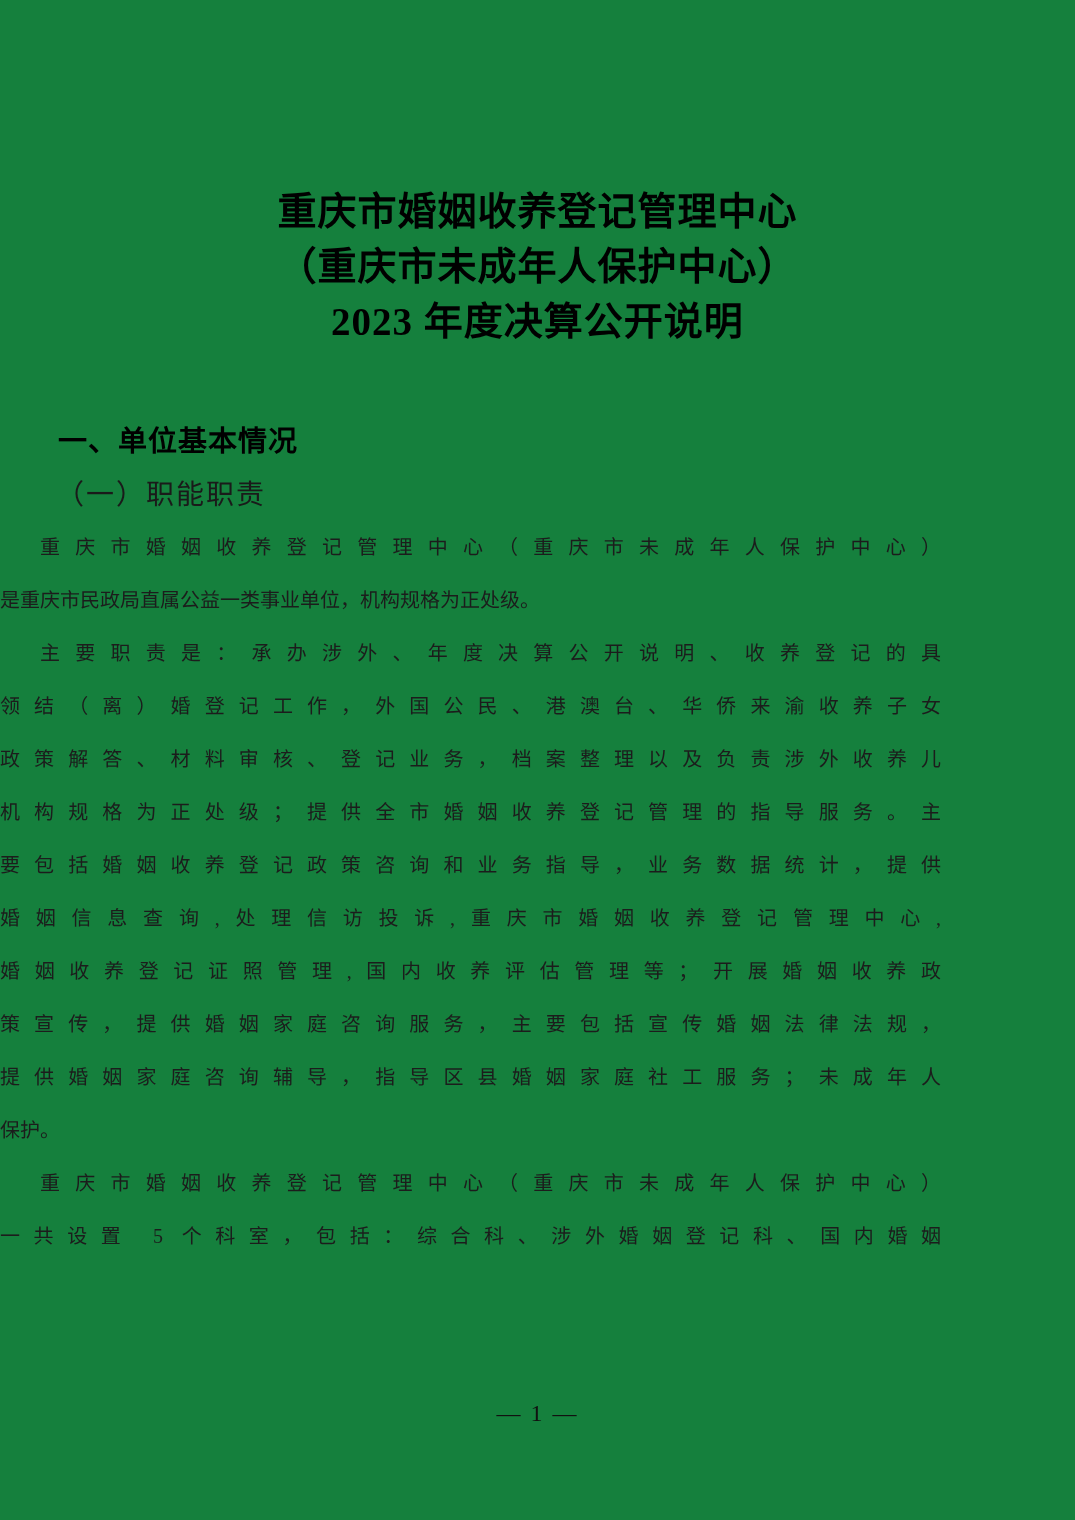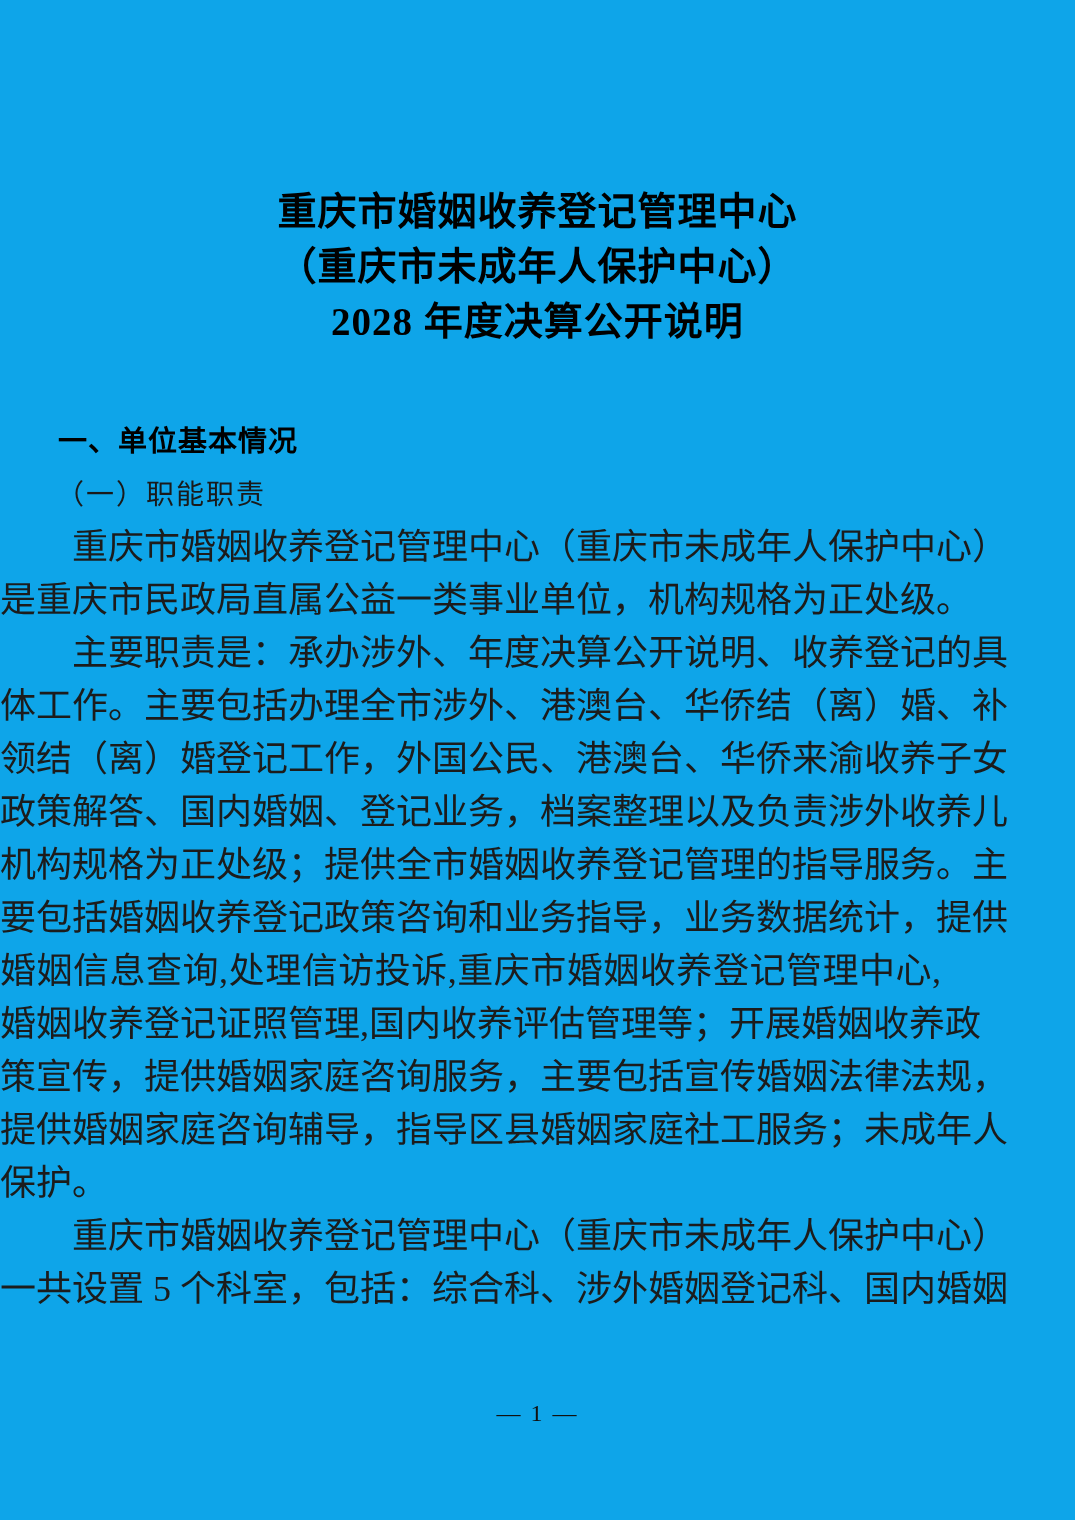--- a/index.html
+++ b/index.html
@@ -11,21 +11,21 @@
     width: 1075px;
     height: 1520px;
     color: #111111;
     font-family: "Liberation Serif", serif;
     overflow: hidden;
   }
   .page {
     position: relative;
     width: 1075px;
     height: 1520px;
-    background: #0ea5e9;
+    background: #15803d;
     box-sizing: border-box;
   }
   .title-block {
     padding-top: 184px;
     text-align: center;
     font-weight: bold;
     font-size: 39px;
     line-height: 55px;
     color: #000000;
     font-family: "Liberation Serif", serif;
@@ -52,21 +52,21 @@
     font-weight: normal;
     color: #1a1a1a;
     text-indent: 2em;
     letter-spacing: 2px;
   }
   .paragraph {
     font-size: 28px;
     line-height: 53px;
   }
   .line {
-    font-size: 36px;
+    font-size: 20px;
     line-height: 53px;
     text-align: justify;
     text-align-last: justify;
     white-space: nowrap;
     color: #1c1c1c;
   }
   .line.first {
     text-indent: 2em;
   }
   .line.last {
@@ -85,36 +85,35 @@
   }
 </style>
 </head>
 <body>
 
 <div class="page">
 
   <div class="title-block">
     <div>重庆市婚姻收养登记管理中心</div>
     <div>（重庆市未成年人保护中心）</div>
-    <div>2028 年度决算公开说明</div>
+    <div>2023 年度决算公开说明</div>
   </div>
 
   <main class="doc-body">
 
   <div class="h1">一、单位基本情况</div>
       <div class="h2">（一）职能职责</div>
       <div class="paragraph">
         <div class="line first">重庆市婚姻收养登记管理中心（重庆市未成年人保护中心）</div>
         <div class="line last">是重庆市民政局直属公益一类事业单位，机构规格为正处级。</div>
       </div>
       <div class="paragraph">
         <div class="line first">主要职责是：承办涉外、年度决算公开说明、收养登记的具</div>
-        <div class="line">体工作。主要包括办理全市涉外、港澳台、华侨结（离）婚、补</div>
         <div class="line">领结（离）婚登记工作，外国公民、港澳台、华侨来渝收养子女</div>
-        <div class="line">政策解答、国内婚姻、登记业务，档案整理以及负责涉外收养儿</div>
+        <div class="line">政策解答、材料审核、登记业务，档案整理以及负责涉外收养儿</div>
         <div class="line">机构规格为正处级；提供全市婚姻收养登记管理的指导服务。主</div>
         <div class="line">要包括婚姻收养登记政策咨询和业务指导，业务数据统计，提供</div>
         <div class="line">婚姻信息查询,处理信访投诉,重庆市婚姻收养登记管理中心,</div>
         <div class="line">婚姻收养登记证照管理,国内收养评估管理等；开展婚姻收养政</div>
         <div class="line">策宣传，提供婚姻家庭咨询服务，主要包括宣传婚姻法律法规，</div>
         <div class="line">提供婚姻家庭咨询辅导，指导区县婚姻家庭社工服务；未成年人</div>
         <div class="line last">保护。</div>
       </div>
       <div class="paragraph">
         <div class="line first">重庆市婚姻收养登记管理中心（重庆市未成年人保护中心）</div>

